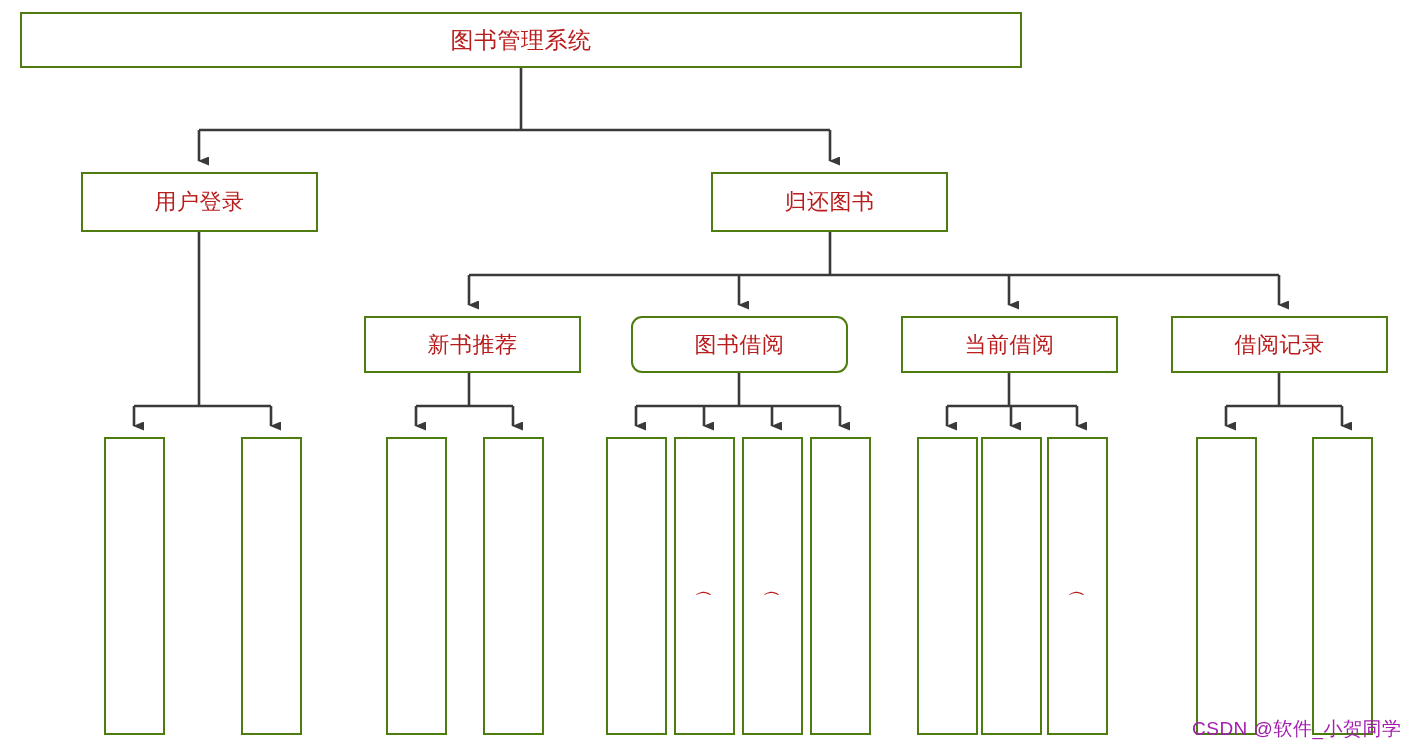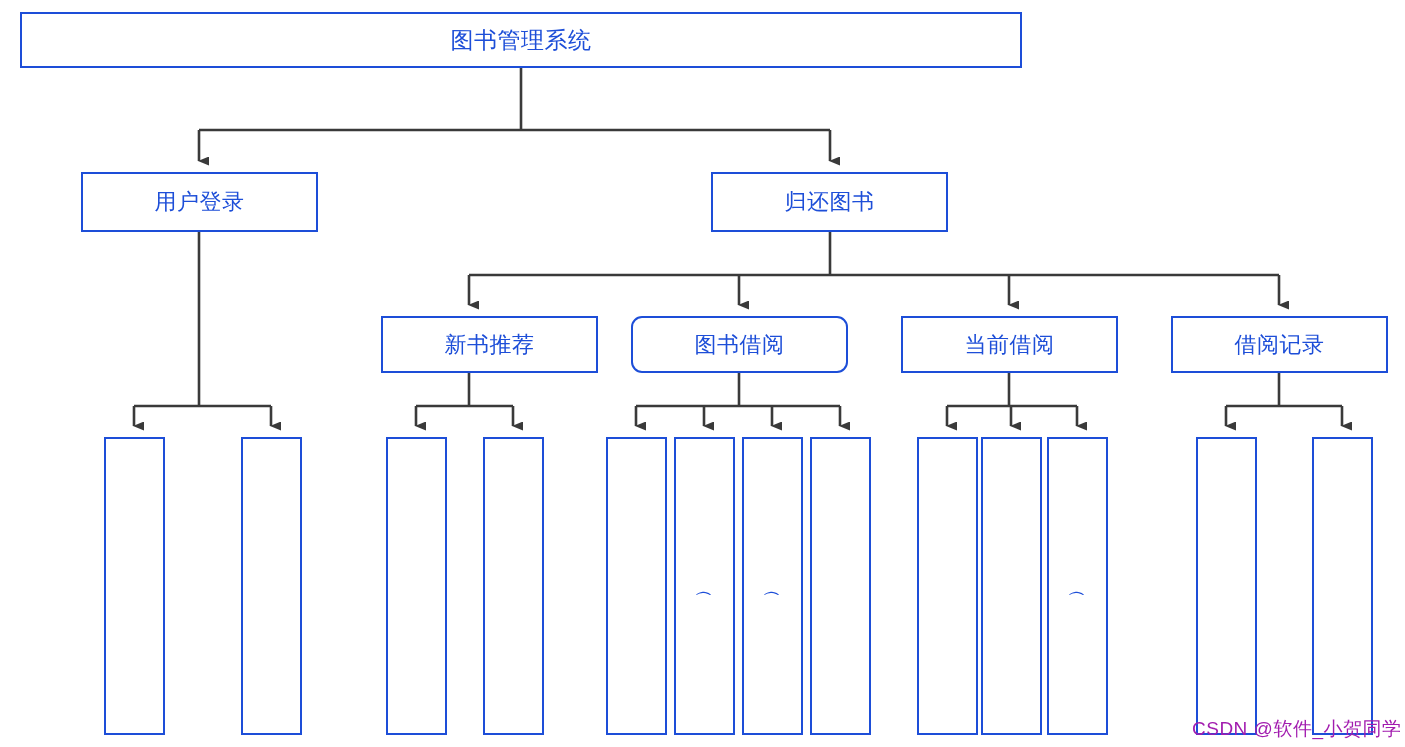--- a/index.html
+++ b/index.html
@@ -22,25 +22,25 @@
     left: 0;
     top: 0;
     width: 1405px;
     height: 747px;
     pointer-events: none;
   }
   .node {
     position: absolute;
     box-sizing: border-box;
     background: #ffffff;
-    border: 2px solid #1d4ed8;
+    border: 2px solid #4d7c0f;
     display: flex;
     align-items: center;
     justify-content: center;
-    color: #1d4ed8;
+    color: #b91c1c;
   }
   .node .label {
     display: block;
     text-align: center;
     line-height: 1.25;
     letter-spacing: 0.5px;
   }
   .node.horiz .label {
     font-size: 22px;
   }
@@ -129,21 +129,21 @@
 
   <div id="level2-container">
       <div class="node horiz" style="left: 81px; top: 172px; width: 237px; height: 60px;">
         <span class="label">用户登录</span>
       </div>
       <div class="node horiz" style="left: 711px; top: 172px; width: 237px; height: 60px;">
         <span class="label">归还图书</span>
       </div>
     </div>
   <div id="level3-container">
-      <div class="node horiz" style="left: 381px; top: 316px; width: 217px; height: 57px;">
+      <div class="node horiz" style="left: 364px; top: 316px; width: 217px; height: 57px;">
         <span class="label">新书推荐</span>
       </div>
       <div class="node horiz" style="left: 631px; top: 316px; width: 217px; height: 57px; border-radius: 11px;">
         <span class="label">图书借阅</span>
       </div>
       <div class="node horiz" style="left: 901px; top: 316px; width: 217px; height: 57px;">
         <span class="label">当前借阅</span>
       </div>
       <div class="node horiz" style="left: 1171px; top: 316px; width: 217px; height: 57px;">
         <span class="label">借阅记录</span>

